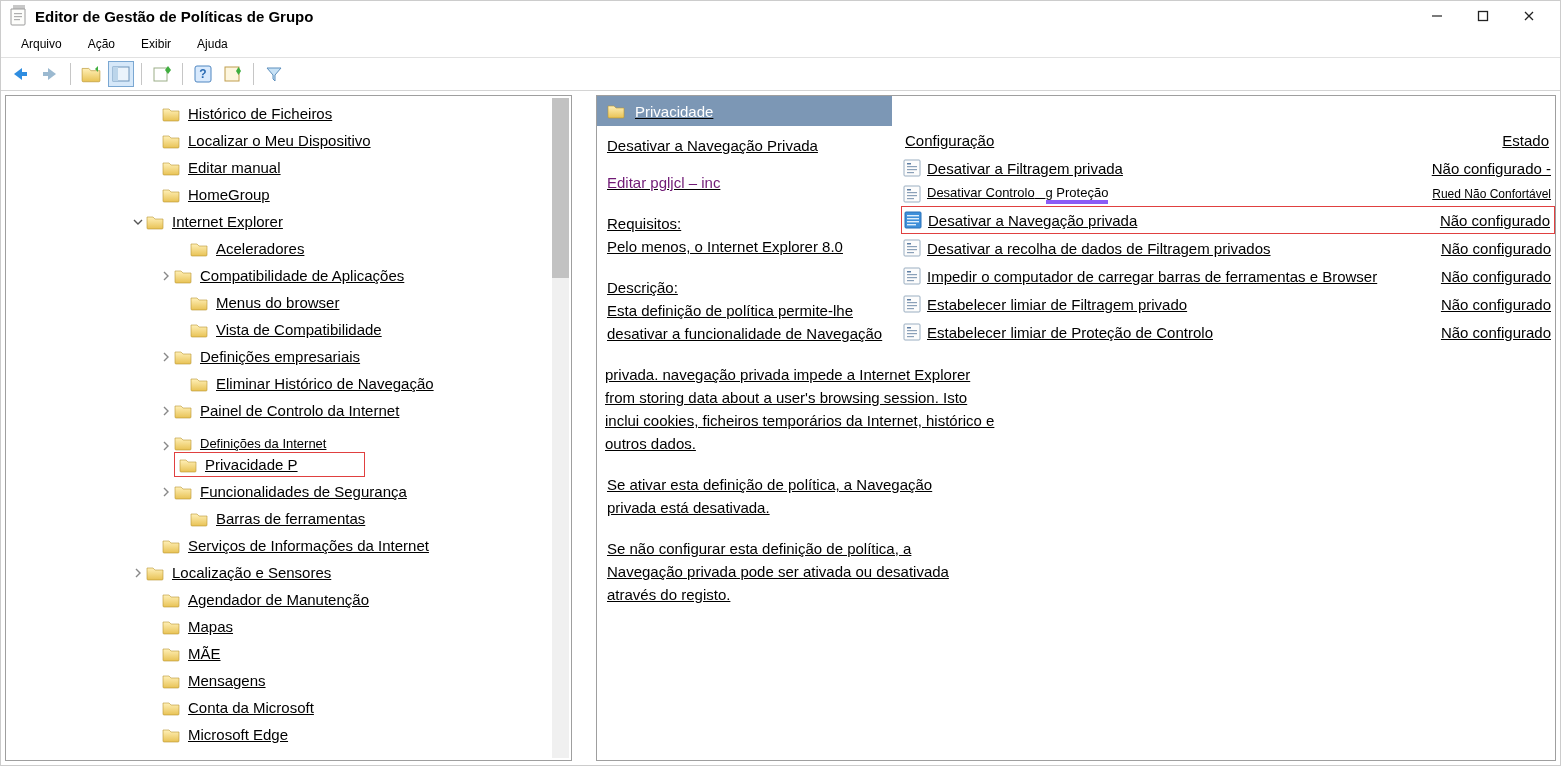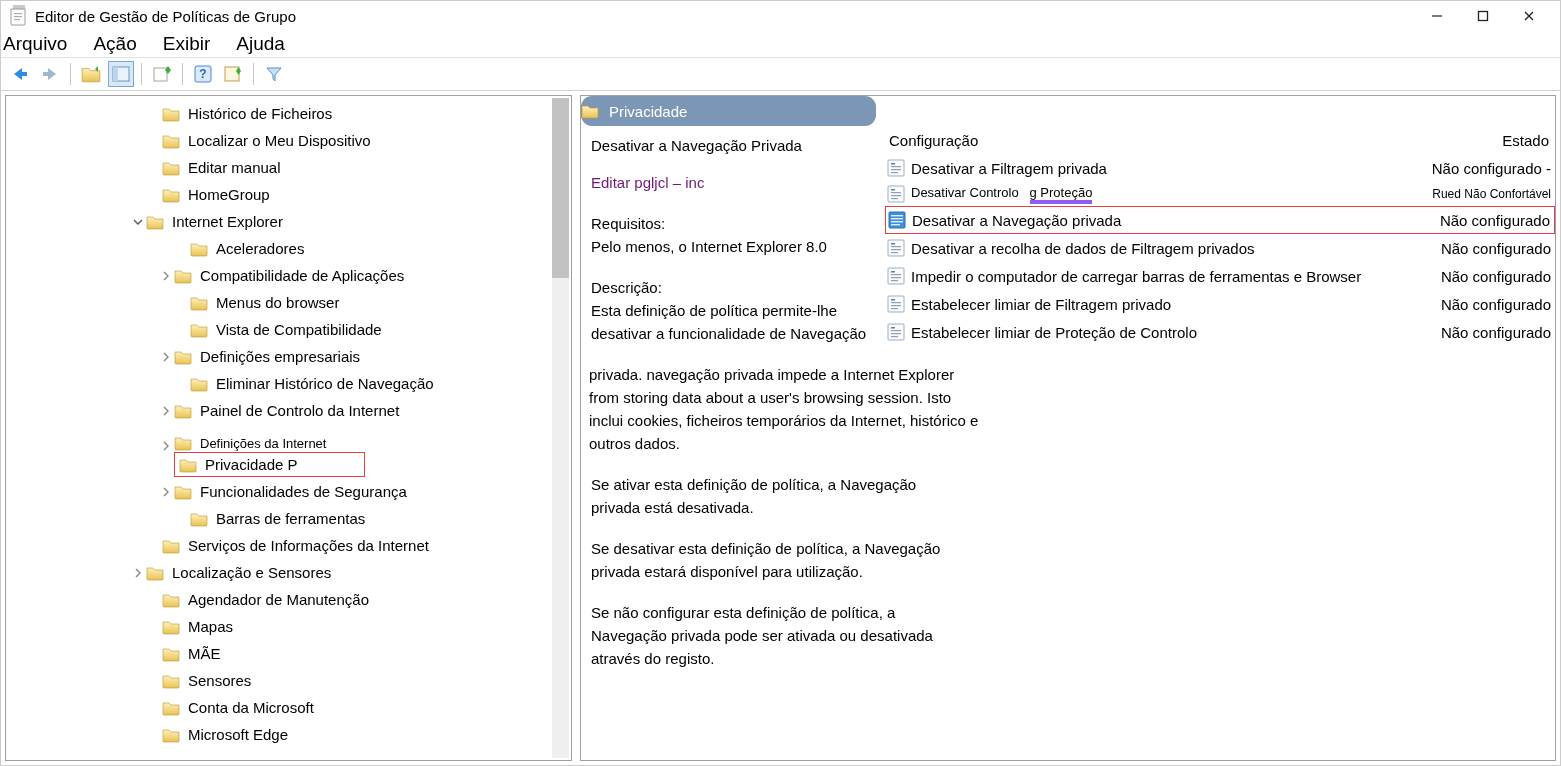--- a/index.html
+++ b/index.html
@@ -1,47 +1,47 @@
 <!DOCTYPE html>
 <html><head>
 <meta charset="utf-8">
 <style>
   * { box-sizing: border-box; margin: 0; padding: 0; font-family: "Segoe UI", Tahoma, sans-serif; }
   body { background: #fff; font-size: 14px; color: #000; width: 1561px; height: 766px; overflow: hidden; display: flex; flex-direction: column; border: 1px solid #ccc;}
 
-  .titlebar { height: 30px; display: flex; align-items: center; padding: 0 8px; }
+  .titlebar { height: 30px; display: flex; align-items: center; padding: 0 8px; font-weight: bold; }
   .titlebar .app-icon { width: 18px; height: 22px; margin-right: 8px; }
   .titlebar .title-text { flex: 0 0 auto; font-size: 15px; }
   .titlebar .spacer { flex: 1; }
   .winbtn { width: 46px; height: 30px; display: flex; align-items: center; justify-content: center; }
   .winbtn svg { width: 12px; height: 12px; }
 
-  .menubar { height: 26px; display: flex; align-items: center; padding-left: 2px; font-size: 19px; }
+  .menubar { height: 26px; display: flex; align-items: center; padding-left: 20px; font-size: 12px; }
   .menubar span { margin-right: 26px; }
 
   .toolbar { height: 34px; border-top: 1px solid #e1e1e1; border-bottom: 1px solid #d4d4d4; display: flex; align-items: center; padding-left: 6px; gap: 4px; }
   .tool-sep { width: 1px; height: 22px; background: #c6c6c6; margin: 0 3px; }
   .tbtn { width: 26px; height: 26px; display: flex; align-items: center; justify-content: center; }
   .tbtn.active { border: 1px solid #7aa7d2; background: #d6e8f9; }
 
-  .workspace { flex: 1; display: flex; padding: 4px; gap: 8px; overflow: hidden; }
+  .workspace { flex: 1; display: flex; padding: 4px; gap: 24px; overflow: hidden; text-decoration: underline; }
 
   .tree-pane { width: 567px; border: 1px solid #9f9f9f; position: relative; overflow: hidden; }
   .tree-scroll { position:absolute; top:2px; right:2px; width:17px; height: calc(100% - 4px); background:#f0f0f0;}
   .tree-thumb { position:absolute; top:0; width:100%; height:180px; background:#c2c2c2;}
   .tree { padding: 4px 0 4px 0; }
   .node { display: flex; align-items: center; height: 27px; font-size: 15px; }
   .indent { display:inline-block; }
   .expander { width: 16px; display:inline-flex; align-items:center; justify-content:center; font-size:10px; color:#555;}
   .folder-icon { width:18px; height:16px; margin-right:8px; }
   .highlight-red { border: 1px solid #e04040; }
   .tree .node.small { font-size: 13px; align-items: flex-end; }
 
   .right-pane { flex: 1; border: 1px solid #9f9f9f; display: flex; flex-direction: column; overflow: hidden; }
-  .right-header { background: #7c97b5; color: #fff; height: 30px; display: flex; align-items: center; font-size: 15px; width: 295px; border-radius: 11px; }
+  .right-header { background: #7c97b5; color: #fff; height: 30px; display: flex; align-items: center; padding-left: 10px; font-size: 15px; width: 295px; }
   .right-header .hfolder { width:18px; height:16px; margin-right: 10px; }
 
   .right-body { flex:1; display:flex; overflow:hidden; }
   .desc-col { width: 304px; padding: 8px 8px 8px 10px; font-size: 15px; line-height: 23px; }
   .desc-col .title { margin-bottom: 14px; }
   .desc-col .link { color: #701a75; }
   .desc-col .para { margin-bottom: 18px; }
 
   .list-col { flex:1; position:relative; }
   .list-head { display:flex; height: 28px; align-items:center; border-bottom: 0; font-size:15px;}
@@ -377,21 +377,21 @@
             <use href="#folder"></use>
           </svg>
           <span> MÃE</span>
         </div>
         <div class="node">
           <span class="indent" style="width: 140px;"></span>
           <span class="expander"></span>
           <svg class="folder-icon">
             <use href="#folder"></use>
           </svg>
-          <span>Sensores</span>
+          <span>Mensagens</span>
         </div>
         <div class="node">
           <span class="indent" style="width: 140px;"></span>
           <span class="expander"></span>
           <svg class="folder-icon">
             <use href="#folder"></use>
           </svg>
           <span>Conta da Microsoft</span>
         </div>
         <div class="node">
@@ -419,21 +419,20 @@
 
       <div class="desc-col">
         <div class="title">Desativar a Navegação Privada</div>
         <div class="para"><span class="link">Editar pgljcl – inc</span></div>
         <div>Requisitos:</div>
         <div class="para">Pelo menos, o Internet Explorer 8.0</div>
         <div>Descrição:</div>
         <div style="margin-bottom:18px;">Esta definição de política permite-lhe desativar a funcionalidade de Navegação</div>
         <div class="para" style="width:390px; margin-left:-2px;">privada. navegação privada impede a Internet Explorer from storing data about a user's browsing session. Isto inclui cookies, ficheiros temporários da Internet, histórico e outros dados.</div>
         <div class="para" style="width:340px">Se ativar esta definição de política, a Navegação privada está desativada.</div>
-        <div class="para" style="width:400px">Se desativar esta definição de política, a Navegação privada estará disponível para utilização.</div>
         <div class="para" style="width:360px">Se não configurar esta definição de política, a Navegação privada pode ser ativada ou desativada através do registo.</div>
       </div>
 
       <div class="list-col">
         <div class="list-head">
           <div class="col-config">Configuração</div>
           <div class="col-state">Estado</div>
         </div>
         <div class="list-rows" id="list-rows">
             <div class="row">

